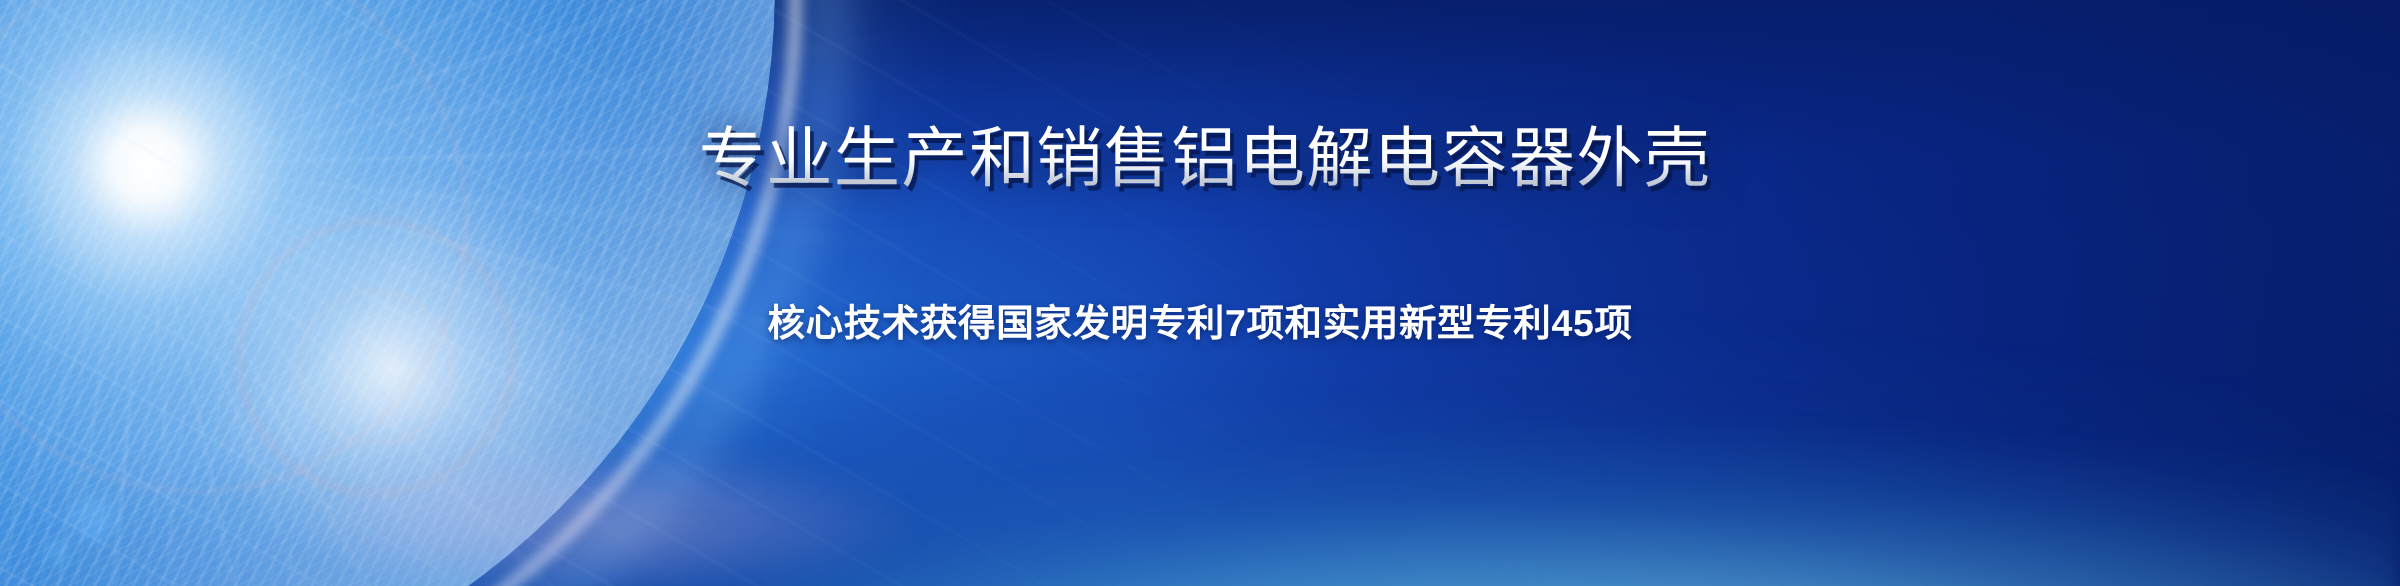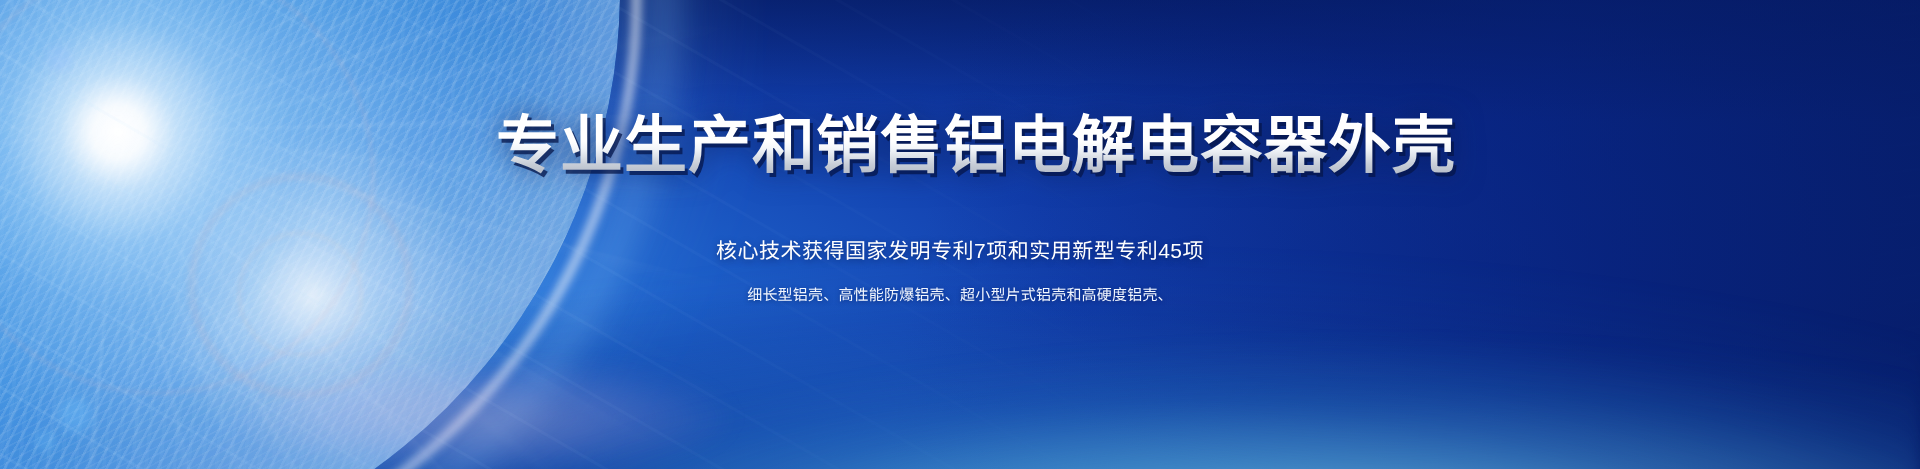--- a/index.html
+++ b/index.html
@@ -202,39 +202,39 @@
   }
 
   
   .content{
     position:absolute;inset:0;
     display:flex;flex-direction:column;align-items:center;
     text-align:center;
   }
 
   .headline{
-    margin:16px;
+    margin:4px;
     position:absolute;top:96px;left:50%;transform:translateX(-50%);
     white-space:nowrap;
     font-family:"DejaVu Serif","Liberation Serif",serif;
-    font-weight:700;
-    font-size:63px;
+    font-weight:400;
+    font-size:53px;
     line-height:1.05;
     letter-spacing:1px;
     background:linear-gradient(180deg,#ffffff 0%,#ffffff 44%,#f2f5f9 56%,#c6ccd6 80%,#aeb6c4 100%);
     -webkit-background-clip:text;background-clip:text;
     -webkit-text-fill-color:transparent;color:transparent;
     filter:drop-shadow(3px 4px 0 rgba(6,22,74,.75)) drop-shadow(0 0 14px rgba(10,30,90,.55));
   }
 
   .subhead{
     margin:0;
     position:absolute;top:234px;left:50%;transform:translateX(-50%);
     white-space:nowrap;
-    font-size:21px;font-weight:400;
+    font-size:30px;font-weight:700;
     color:#ffffff;
     letter-spacing:.5px;
     text-shadow:0 2px 6px rgba(5,22,78,.55);
   }
 
   .fineprint{
     position:absolute;top:284px;left:50%;transform:translateX(-50%);
     white-space:nowrap;
     color:#f2f7ff;
     font-size:15px;
@@ -281,17 +281,16 @@
   <div class="swoosh sw4"></div>
   <div class="swoosh sw2"></div>
   <div class="swoosh sw1"></div>
 
   <div class="content">
     <h1 class="headline">专业生产和销售铝电解电容器外壳</h1>
 
     <p class="subhead">核心技术获得国家发明专利7项和实用新型专利45项</p>
 
     <div class="fineprint">
-      <div>细长型铝壳、高性能防爆铝壳、超小型片式铝壳和高硬度铝壳、</div>
     </div>
   </div>
 
 </div>
 
 </body></html>

